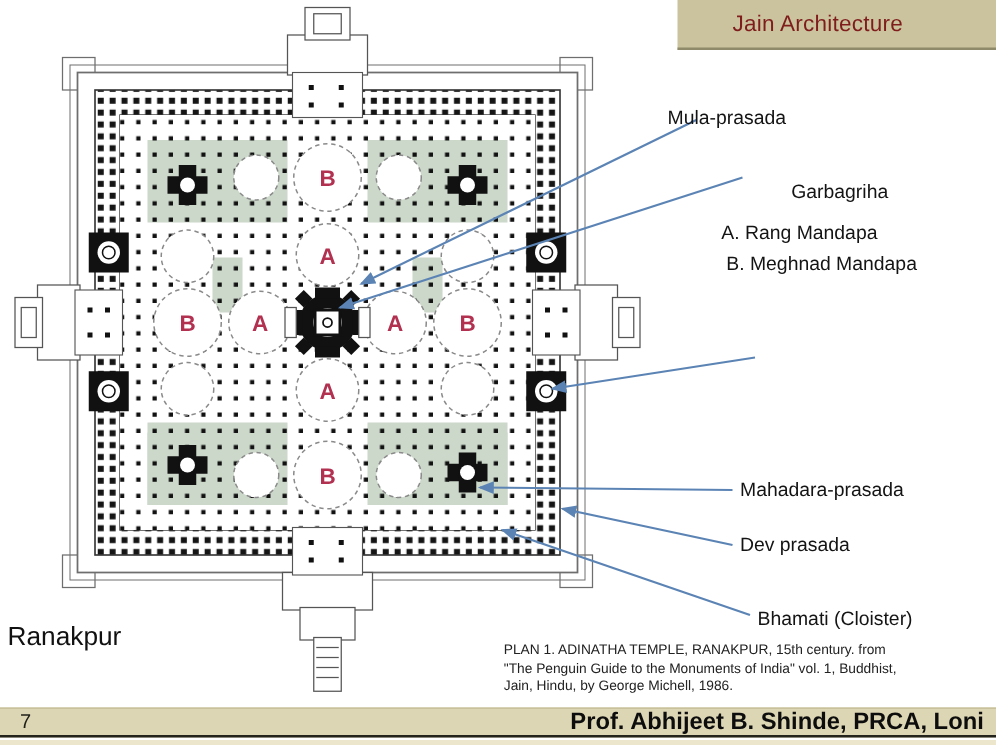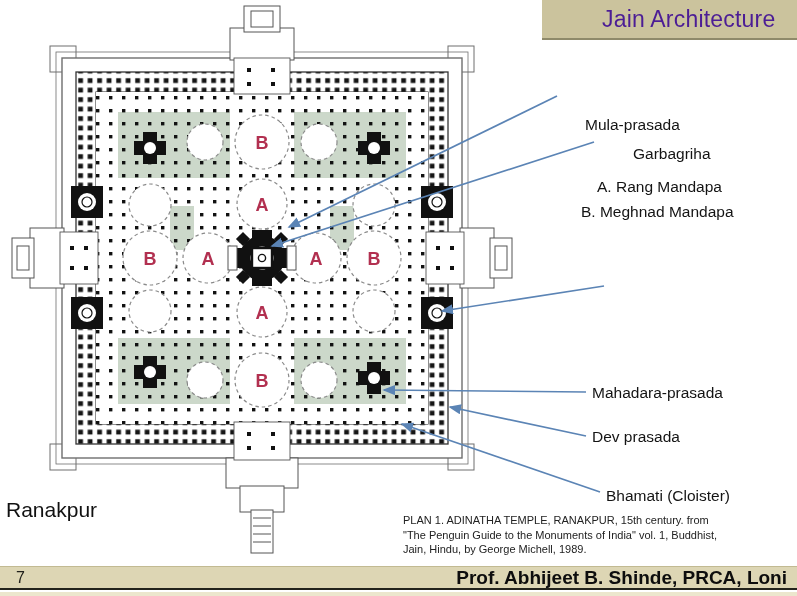--- a/index.html
+++ b/index.html
@@ -10,21 +10,21 @@
     color:#1a1a1a;
   }
   .slide{position:absolute;inset:0;}
   
   .title-box{
     position:absolute;left:542px;top:0;width:255px;height:38px;
     background:#cbc39d;border-bottom:2px solid #8f8a6a;
     display:flex;align-items:center;
   }
   .title-box .title-text{
-    font-size:23px;letter-spacing:.2px;color:#4c1d95;padding-left:60px;white-space:nowrap;
+    font-size:18px;letter-spacing:.2px;color:#7f1d1d;padding-left:44px;white-space:nowrap;
   }
   
   svg.scene{position:absolute;left:0;top:0;width:797px;height:596px;}
   
   .label{position:absolute;font-size:15.5px;color:#141414;white-space:nowrap;}
   .legend-line{position:absolute;font-size:15.5px;color:#141414;white-space:nowrap;}
   
   .subtitle{position:absolute;left:6px;top:494px;font-size:21px;line-height:31px;color:#111;}
   
   .caption{position:absolute;left:403px;top:513px;width:392px;font-size:11px;line-height:14.5px;color:#222;}
@@ -238,36 +238,36 @@
       <line x1="586" y1="392" x2="384" y2="390" marker-end="url(#arr)"></line>
       <line x1="586" y1="436" x2="450" y2="407" marker-end="url(#arr)"></line>
       <line x1="600" y1="492" x2="402" y2="424" marker-end="url(#arr)"></line>
     </g>
   </svg>
 
   <div class="title-box">
     <span class="title-text">Jain Architecture</span>
   </div>
 
-  <div class="label" style="left:585px;top:86px;margin-top:30px;">Mula-prasada</div>
+  <div class="label" style="left:534px;top:86px;">Mula-prasada</div>
   <div class="label" style="left:633px;top:133px;margin-top:12px;">Garbagriha</div>
-  <div class="legend-line" style="left:577px;top:178px;margin-left:20px;">A. Rang Mandapa</div>
+  <div class="legend-line" style="left:577px;top:178px;">A. Rang Mandapa</div>
   <div class="legend-line" style="left:581px;top:203px;">B. Meghnad Mandapa</div>
   <div class="label" style="left:592px;top:384px;">Mahadara-prasada</div>
   <div class="label" style="left:592px;top:428px;">Dev prasada</div>
   <div class="label" style="left:606px;top:487px;">Bhamati (Cloister)</div>
 
   <div class="subtitle">
     <div>Ranakpur</div>
   </div>
 
   <div class="caption">
     <div>PLAN 1. ADINATHA TEMPLE, RANAKPUR, 15th century.  from</div>
     <div>"The Penguin Guide to the Monuments  of India" vol. 1, Buddhist,</div>
-    <div>Jain, Hindu,  by George Michell, 1989.</div>
+    <div>Jain, Hindu,  by George Michell, 1986.</div>
   </div>
 
   <div class="footer-bar">
     <span class="footer-page">7</span>
     <span class="footer-credit">Prof. Abhijeet B. Shinde, PRCA, Loni</span>
   </div>
   <div class="footer-strip"></div>
 
 </div>
 

